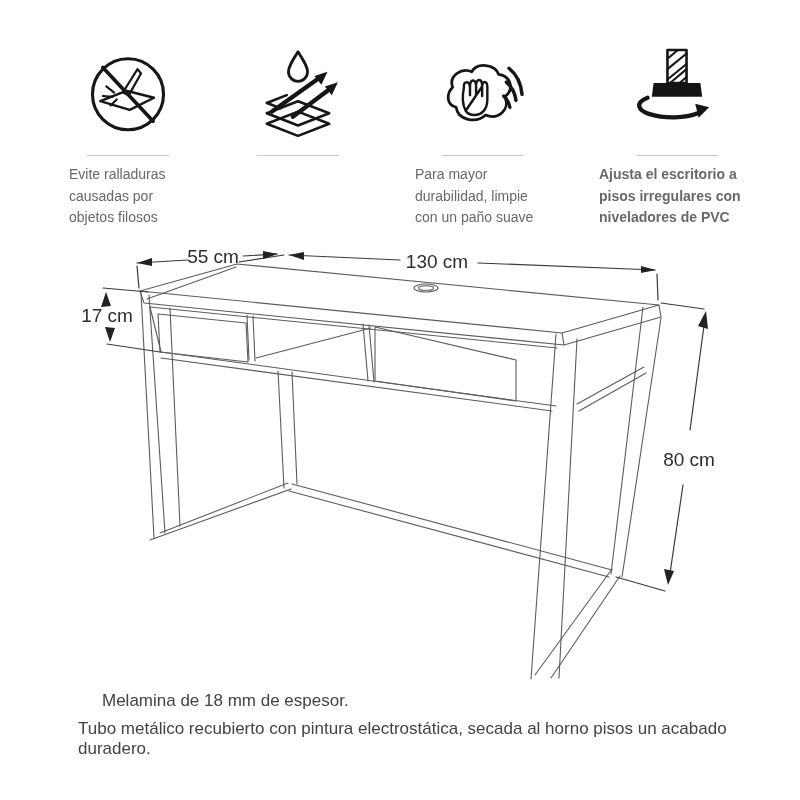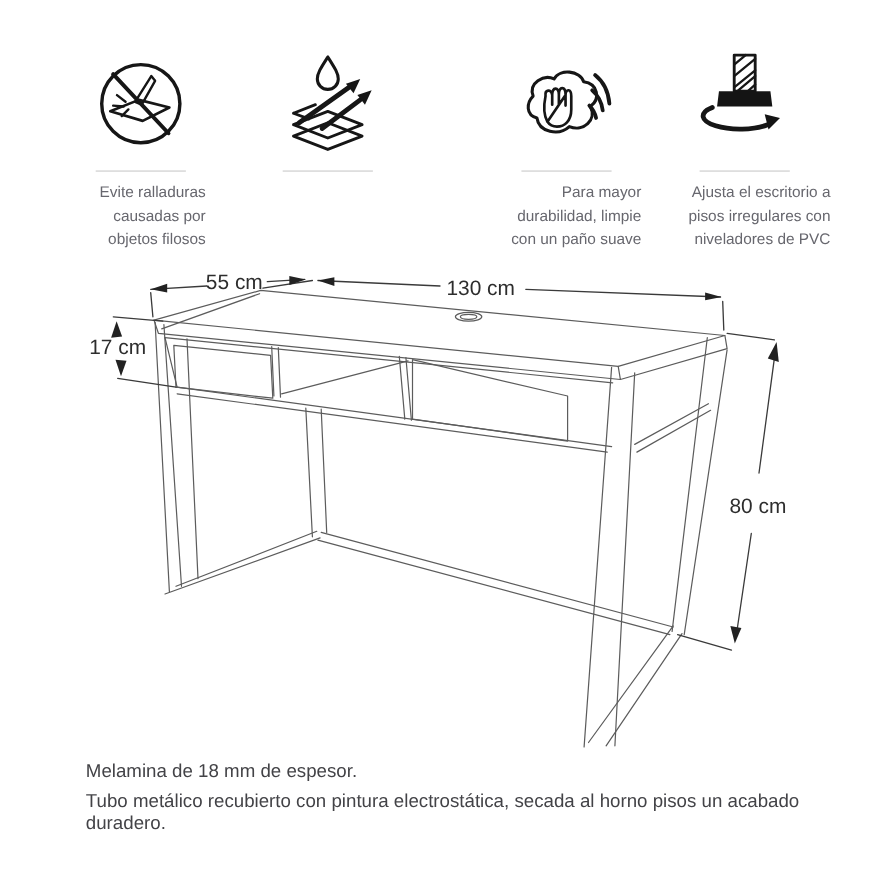--- a/index.html
+++ b/index.html
@@ -1,33 +1,33 @@
 <!DOCTYPE html>
 <html><head>
 <meta charset="utf-8">
 <style>
   html,body{margin:0;padding:0;}
   body{
     width:800px;height:800px;position:relative;background:#ffffff;
     font-family:"Liberation Sans", sans-serif;overflow:hidden;
   }
-  .feature{position:absolute;top:36px;width:190px;text-align:right;}
+  .feature{position:absolute;top:36px;width:190px;text-align:left;}
   .feature .icon-box{height:112px;display:flex;align-items:flex-end;justify-content:center;}
   .feature .divider{height:0;border-top:1.5px solid #c9c9c9;width:82px;margin:7px auto 8px auto;}
   .feature .caption{
     margin:0 auto;color:#67676e;font-size:14px;line-height:21.5px;
   }
   #f1{left:33px;}  #f1 .caption{max-width:118px;}
   #f2{left:203px;} #f2 .caption{max-width:96px;}
-  #f3{left:420px;} #f3 .caption{max-width:136px;}
-  #f4{left:582px;} #f4 .caption{max-width:156px;}
+  #f3{left:388px;} #f3 .caption{max-width:136px;}
+  #f4{left:582px;font-weight:bold;} #f4 .caption{max-width:156px;}
   .icon-svg{display:block;}
   #desk-svg{position:absolute;left:0;top:0;}
   .note{position:absolute;left:78px;color:#434347;font-size:17px;}
-  #note1{top:674px;}
+  #note1{top:674px;margin-left:24px;}
   #note2{top:702px;}
   .desk-line{stroke:#5c5c5c;stroke-width:1.1;fill:none;stroke-linejoin:round;stroke-linecap:round;}
   .dim-line{stroke:#3a3a3a;stroke-width:1.2;fill:none;stroke-linecap:round;}
   .dim-arrow{fill:#222222;stroke:none;}
   .dim-text{fill:#2d2d2d;font-size:19px;font-family:"Liberation Sans",sans-serif;}
   .ic{stroke:#161616;fill:none;stroke-linecap:round;stroke-linejoin:round;}
 </style>
 </head>
 <body>
 

